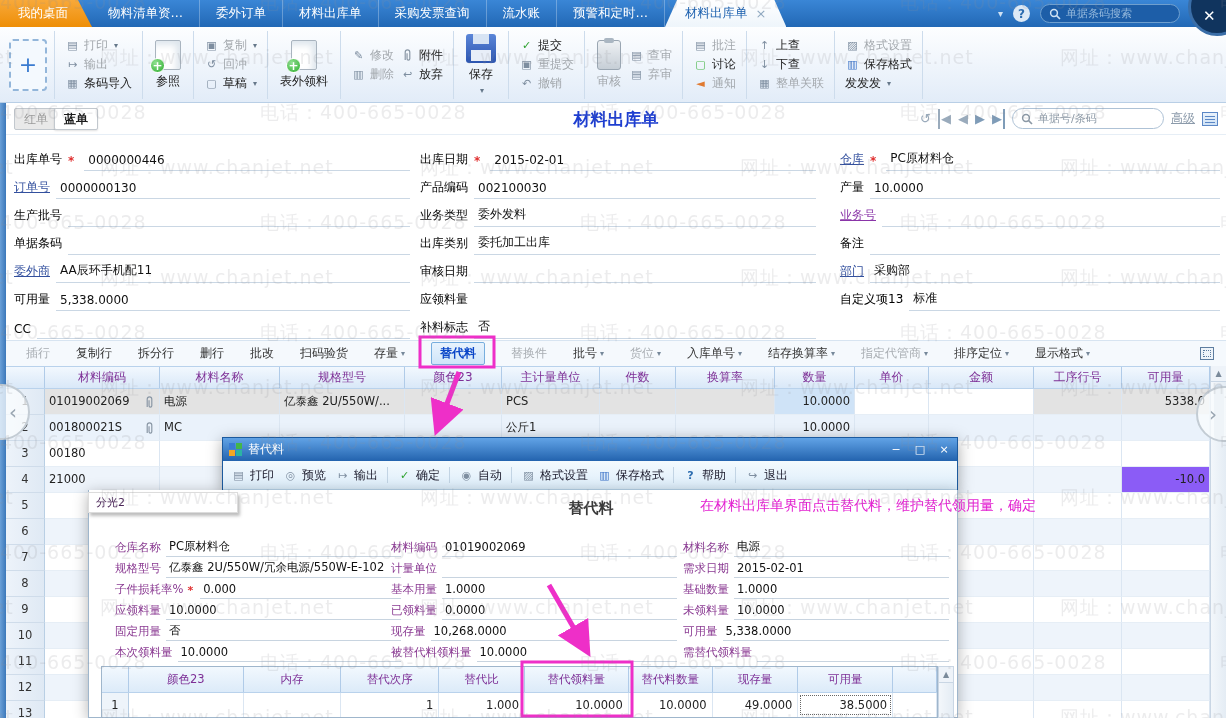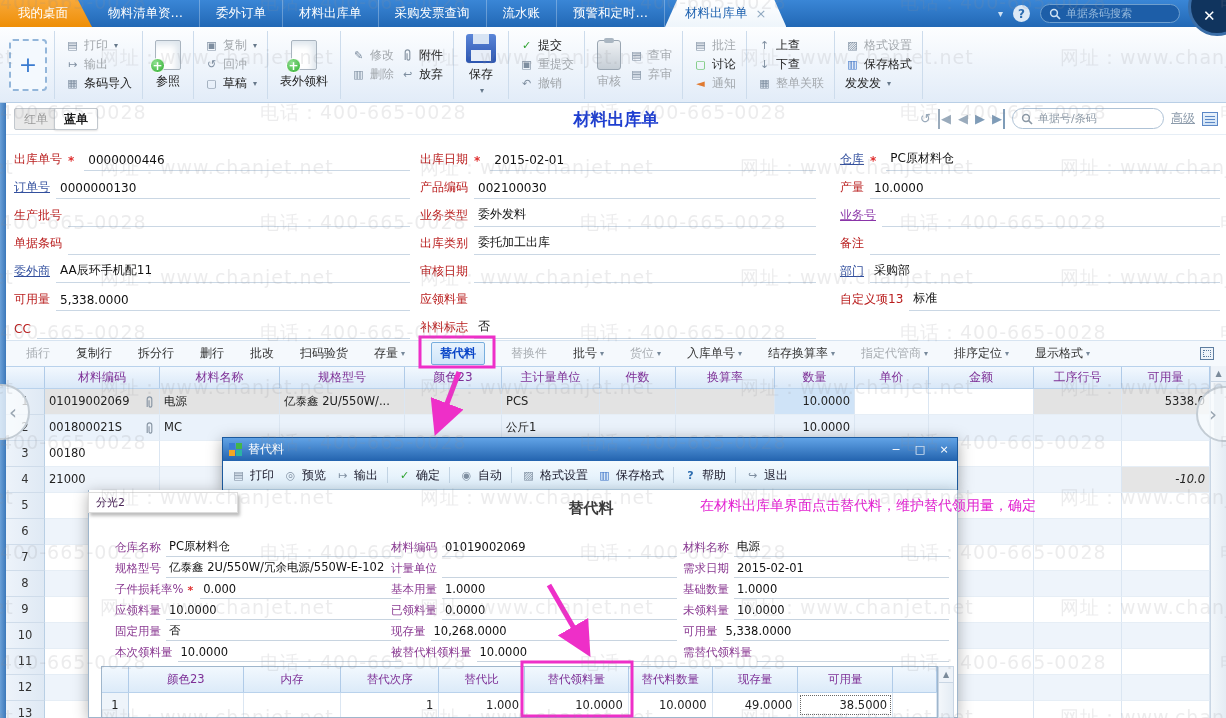--- a/index.html
+++ b/index.html
@@ -91,21 +91,21 @@
     cursor:pointer; position:relative; }
   .list-ic::before { content:""; position:absolute; left:2px; top:3px; width:10px; height:1px; background:#5b87c6;
     box-shadow:0 3px 0 #5b87c6, 0 6px 0 #5b87c6; }
   
   .formarea { position:absolute; left:6px; top:32px; width:1220px; height:205px; background:#fff; }
   .fcol { position:absolute; top:8px; }
   .fcol1 { left:8px;  width:396px; }
   .fcol2 { left:414px; width:396px; }
   .fcol3 { left:834px; width:380px; }
   .frow { display:flex; align-items:flex-end; height:28px; }
-  .flabel { color:#b91c1c; padding-bottom:3px; white-space:nowrap; cursor:default; }
+  .flabel { color:#000000; padding-bottom:3px; white-space:nowrap; cursor:default; }
   .flabel.link { color:#33509e; text-decoration:underline; cursor:pointer; }
   .flabel.visited { color:#8a35a8; text-decoration:underline; cursor:pointer; }
   .req { color:#e03030; padding:0 4px 3px 6px; font-weight:bold; }
   .fval { flex:1; margin-left:6px; border-bottom:1px solid #cad7e4; padding:0 2px 3px 4px; color:#111;
     white-space:nowrap; overflow:hidden; cursor:text; min-height:17px; }
   
   .gtoolbar { position:absolute; left:6px; top:237px; width:1220px; height:26px; background:#f5f9fd;
     border-top:1px solid #d7e4f1; display:flex; align-items:center; }
   .gt-item { margin-left:26px; white-space:nowrap; cursor:pointer; color:#333; display:flex; align-items:center; }
   .gt-item:first-child { margin-left:20px; }
@@ -737,21 +737,21 @@
         <div class="gcell" style="width: 120px; background: rgb(238, 244, 251);"></div>
         <div class="gcell" style="width: 125px; background: rgb(238, 244, 251);"></div>
         <div class="gcell" style="width: 97px; background: rgb(238, 244, 251);"></div>
         <div class="gcell" style="width: 98px; background: rgb(238, 244, 251);"></div>
         <div class="gcell" style="width: 76px; background: rgb(238, 244, 251);"></div>
         <div class="gcell" style="width: 99px; background: rgb(238, 244, 251);"></div>
         <div class="gcell rt" style="width: 80px; background: rgb(238, 244, 251);"></div>
         <div class="gcell" style="width: 74px; background: rgb(238, 244, 251);"></div>
         <div class="gcell" style="width: 105px; background: rgb(238, 244, 251);"></div>
         <div class="gcell" style="width: 88px; background: rgb(238, 244, 251);"></div>
-        <div class="gcell rt" style="width: 88px; background: #e5e5e5; font-style: italic;">-10.0</div>
+        <div class="gcell rt" style="width: 88px; background: #8b5cf6;">-10.0</div>
       </div>
       <div class="grow">
         <div class="gnum">5</div>
         <div class="gcell" style="width: 115px; background: rgb(255, 255, 255);"></div>
         <div class="gcell" style="width: 120px; background: rgb(255, 255, 255);"></div>
         <div class="gcell" style="width: 125px; background: rgb(255, 255, 255);"></div>
         <div class="gcell" style="width: 97px; background: rgb(255, 255, 255);"></div>
         <div class="gcell" style="width: 98px; background: rgb(255, 255, 255);"></div>
         <div class="gcell" style="width: 76px; background: rgb(255, 255, 255);"></div>
         <div class="gcell" style="width: 99px; background: rgb(255, 255, 255);"></div>

